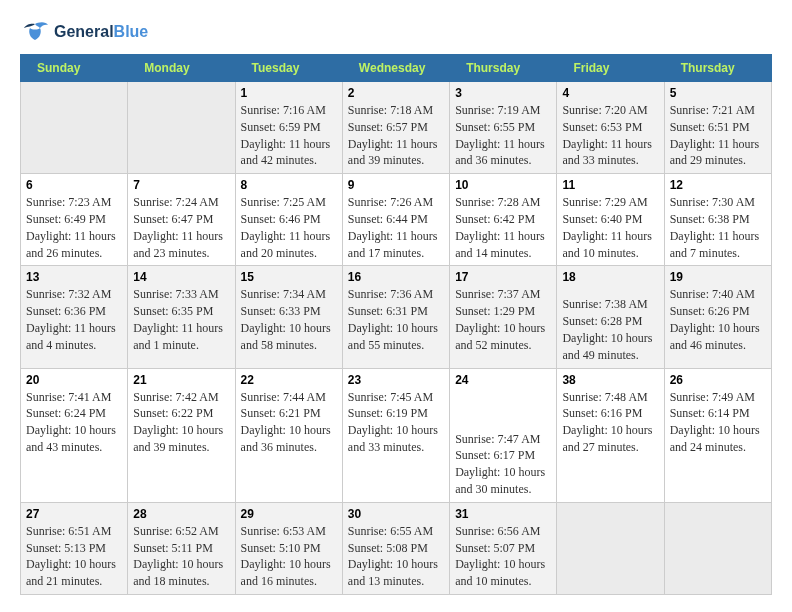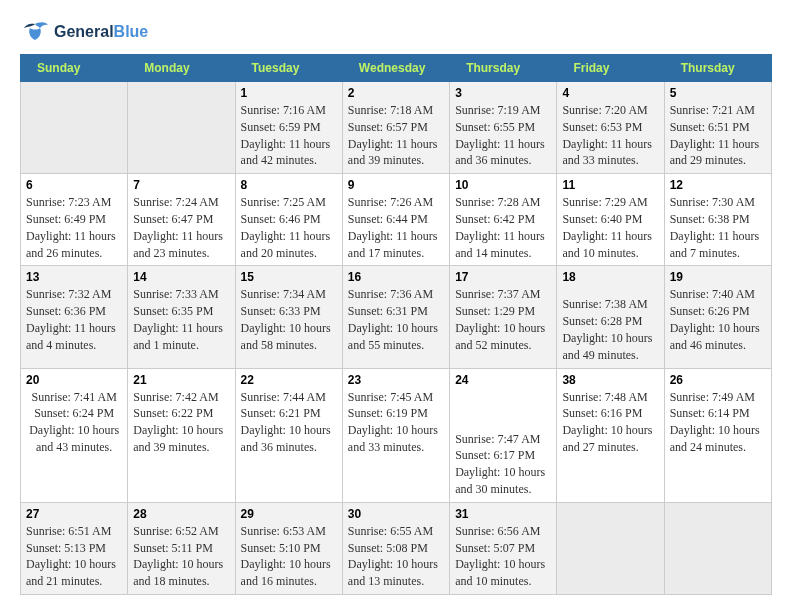--- a/index.html
+++ b/index.html
@@ -241,21 +241,21 @@
         <td>
           <div class="day-number">19</div>
           <div class="day-info" style="white-space: pre-line;">Sunrise: 7:40 AM
 Sunset: 6:26 PM
 Daylight: 10 hours and 46 minutes.</div>
         </td>
       </tr>
       <tr>
         <td>
           <div class="day-number">20</div>
-          <div class="day-info" style="white-space: pre-line; text-align: center;">Sunrise: 7:41 AM
+          <div class="day-info" style="white-space: pre-line;">Sunrise: 7:41 AM
 Sunset: 6:24 PM
 Daylight: 10 hours and 43 minutes.</div>
         </td>
         <td>
           <div class="day-number">21</div>
           <div class="day-info" style="white-space: pre-line;">Sunrise: 7:42 AM
 Sunset: 6:22 PM
 Daylight: 10 hours and 39 minutes.</div>
         </td>
         <td>

